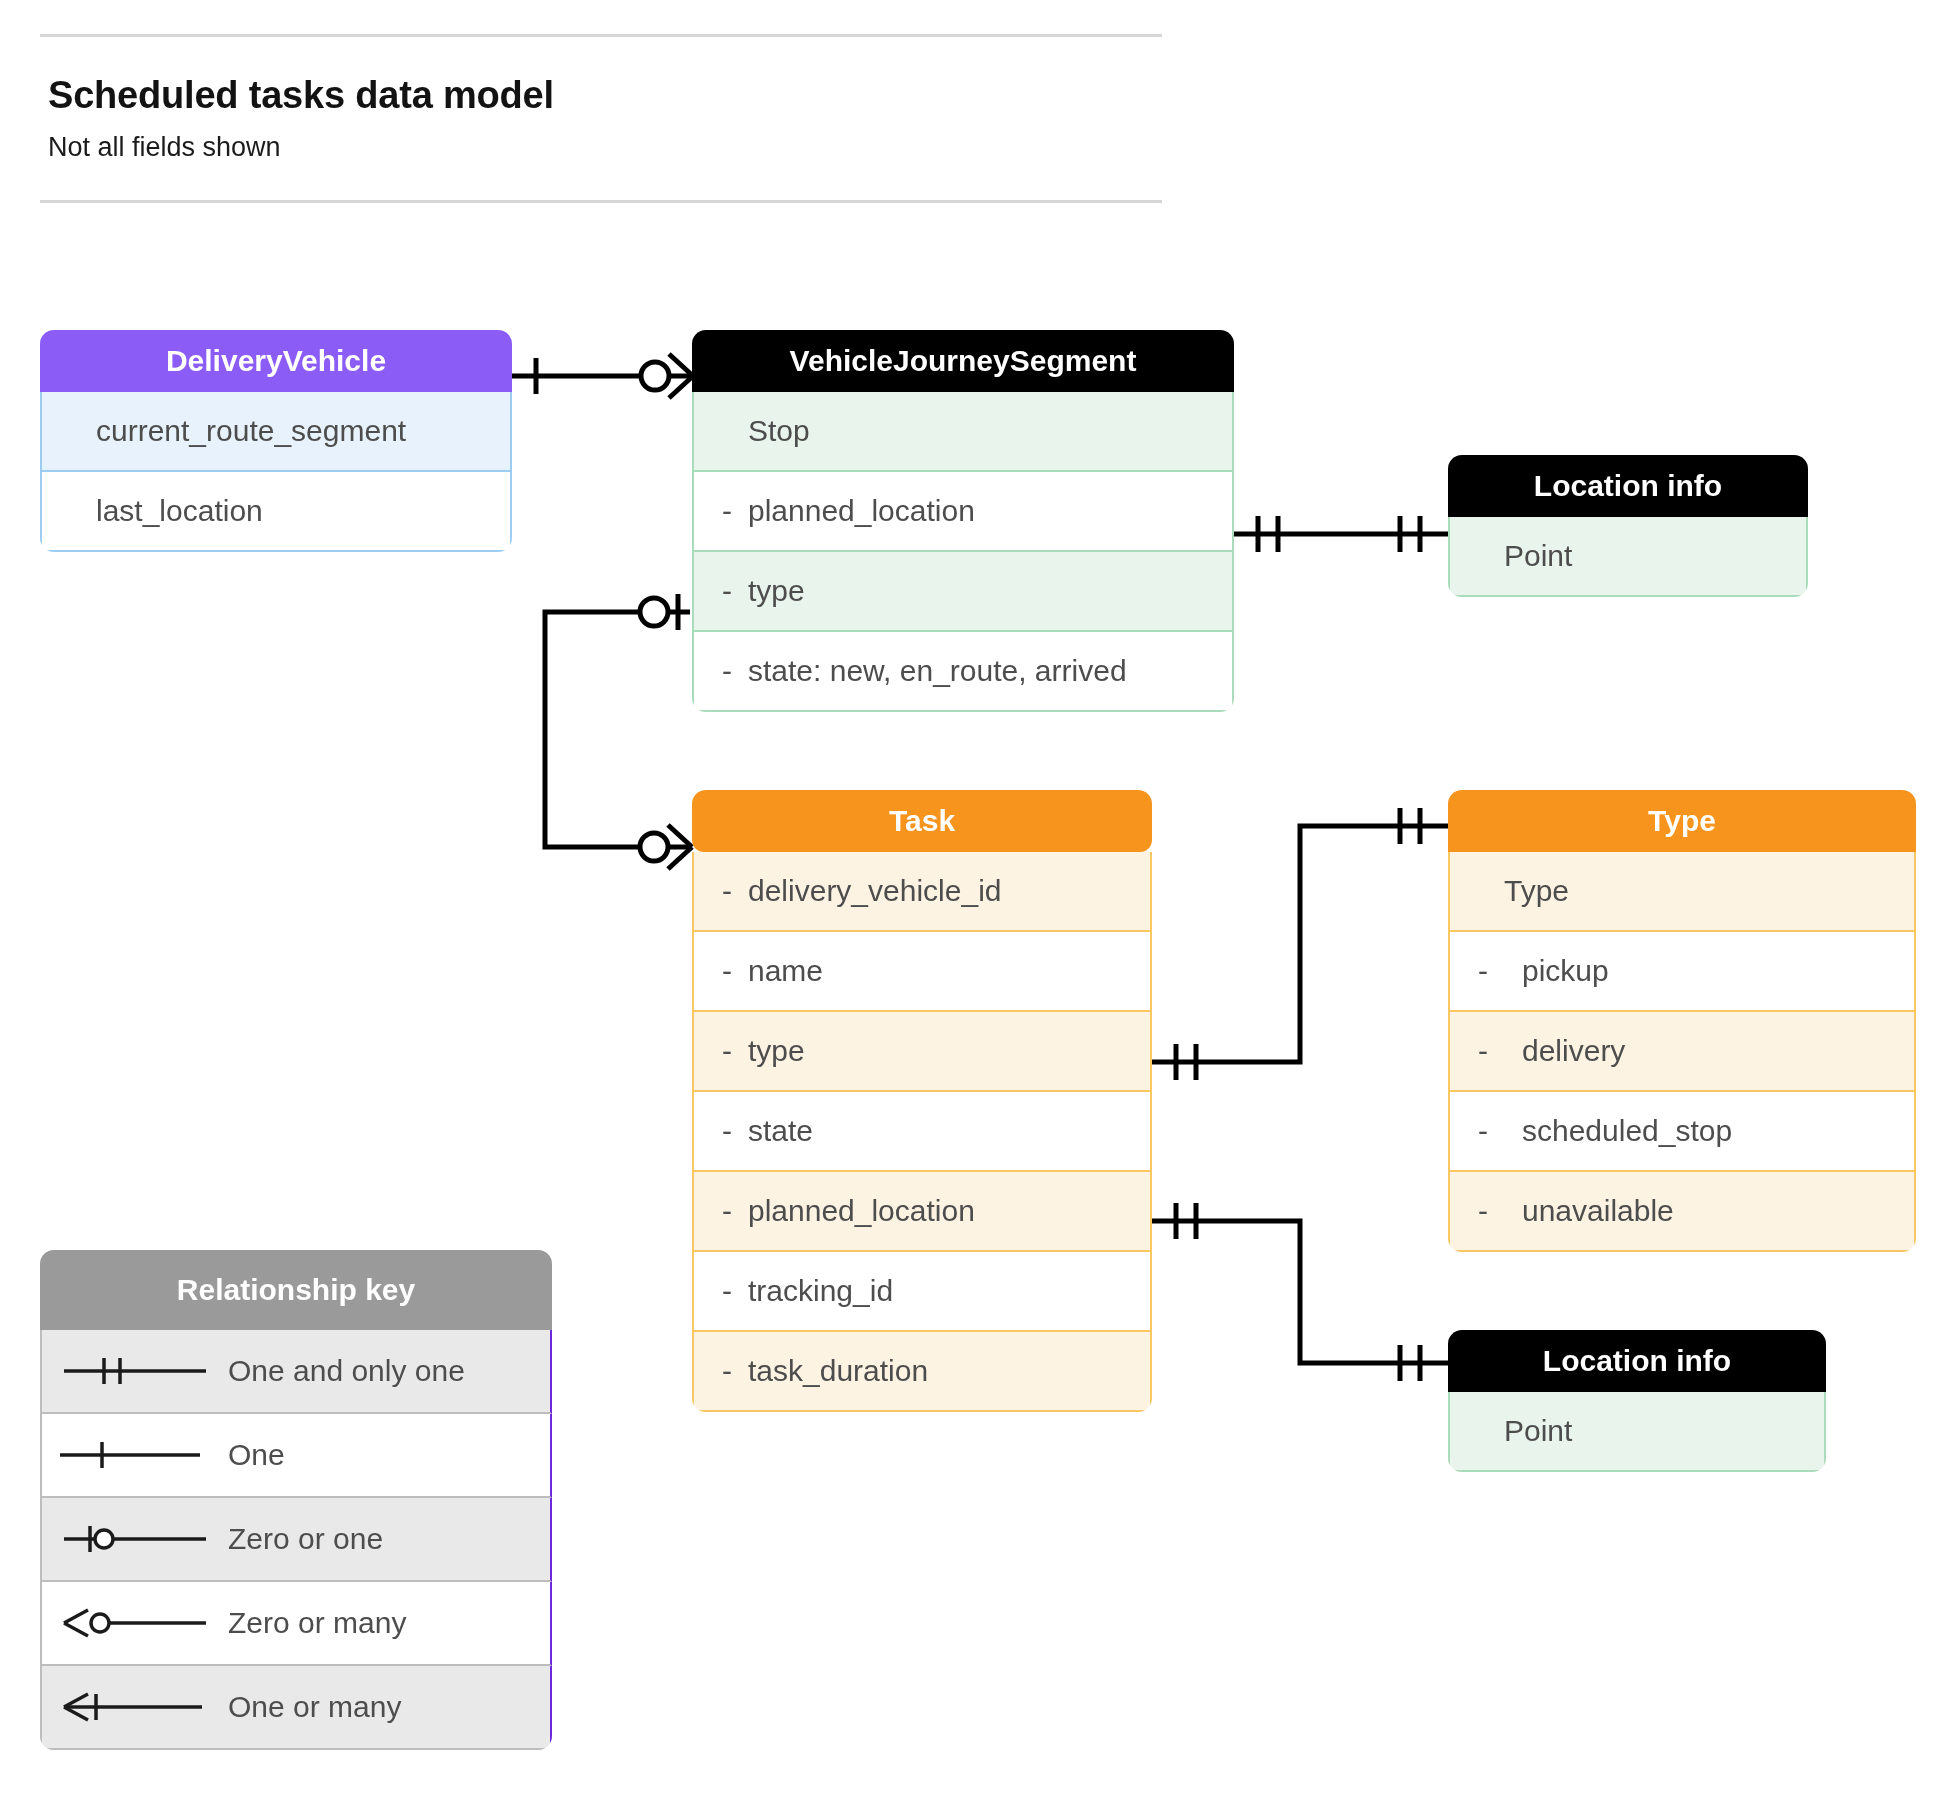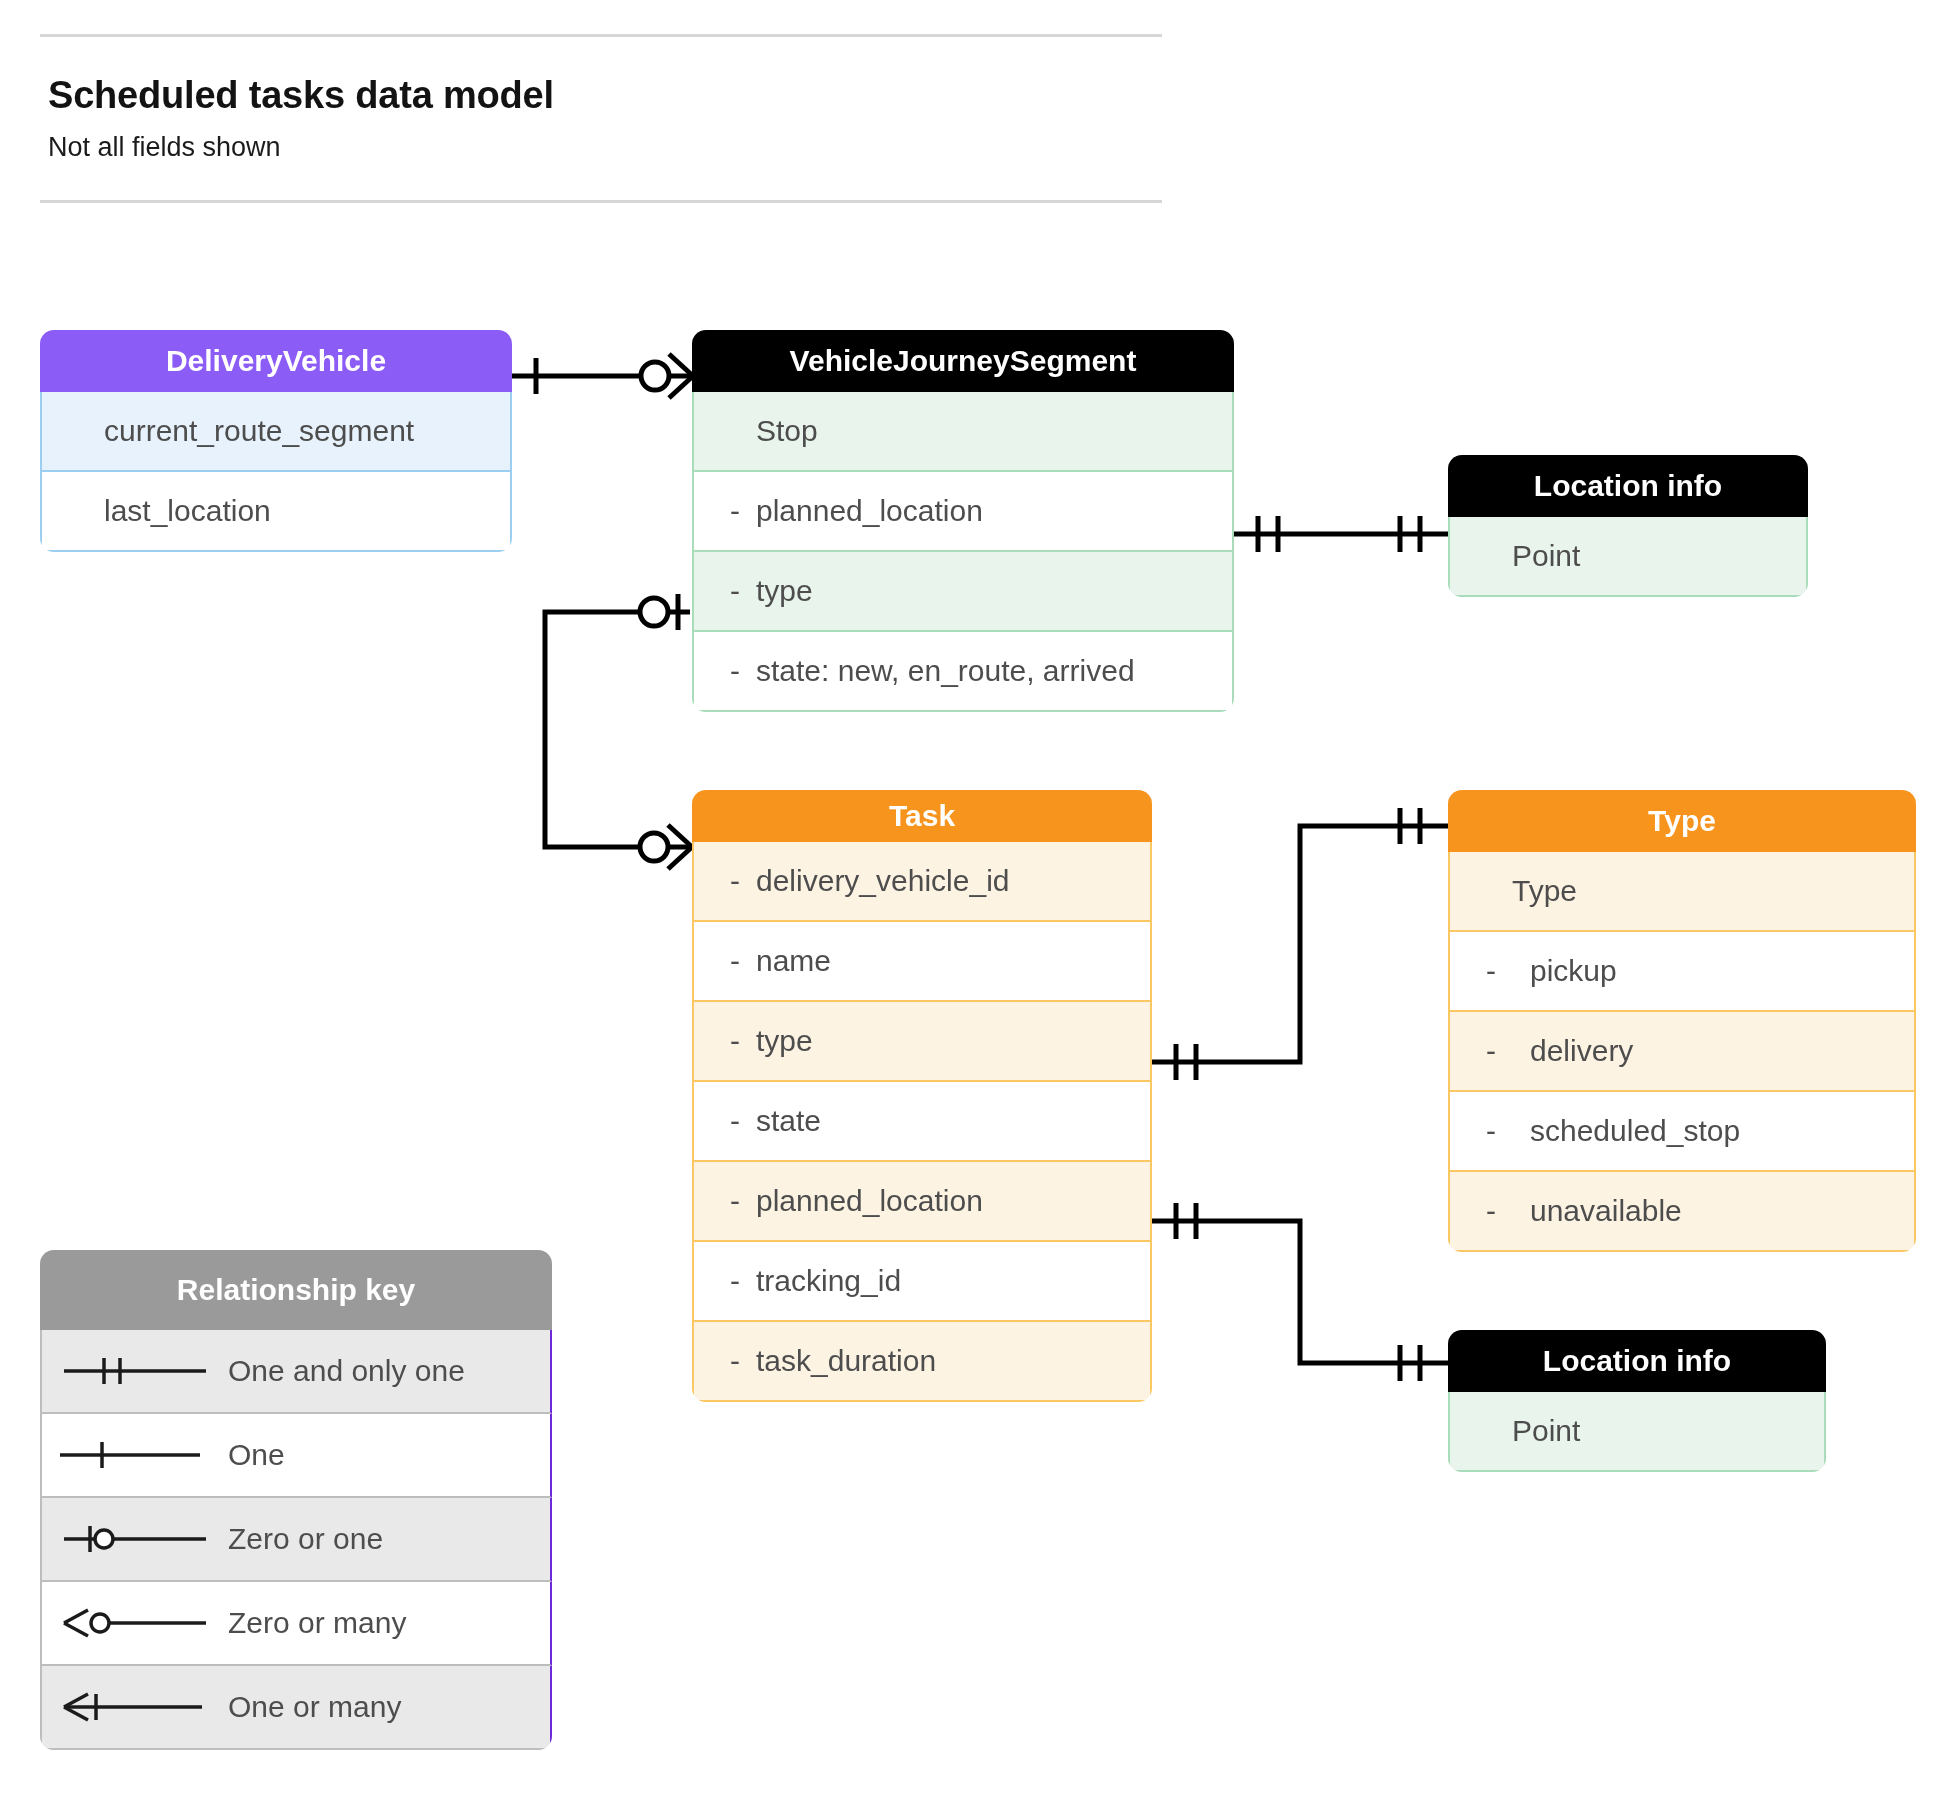--- a/index.html
+++ b/index.html
@@ -71,21 +71,21 @@
     justify-content: center;
   }
   .entity .row {
     box-sizing: border-box;
     width: 100%;
     display: flex;
     align-items: center;
     font-size: 30px;
     font-weight: 400;
     color: #4d4d4d;
-    padding-left: 36px;
+    padding-left: 28px;
     white-space: nowrap;
   }
   .entity .row .dash {
     display: inline-block;
     width: 26px;
     flex: 0 0 auto;
   }
   .entity .row .dash.wide { width: 44px; }
 
   
@@ -228,21 +228,21 @@
 
   <div class="entity e-green" id="ent-loc-top" style="left:1448px; top:455px; width:360px;">
     <div class="hdr" style="height:62px;">Location info</div>
     <div class="row alt" style="height:80px;">
       <span class="dash"></span>
       <span>Point</span>
     </div>
   </div>
 
   <div class="entity e-orange" id="ent-task" style="left:692px; top:790px; width:460px;">
-    <div class="hdr" style="height:52px;">Task</div>
+    <div class="hdr" style="height:62px;border-radius:12px;">Task</div>
     <div class="row alt" style="height:80px;">
       <span class="dash">-</span>
       <span>delivery_vehicle_id</span>
     </div>
     <div class="row plain" style="height:80px;">
       <span class="dash">-</span>
       <span>name</span>
     </div>
     <div class="row alt" style="height:80px;">
       <span class="dash">-</span>

